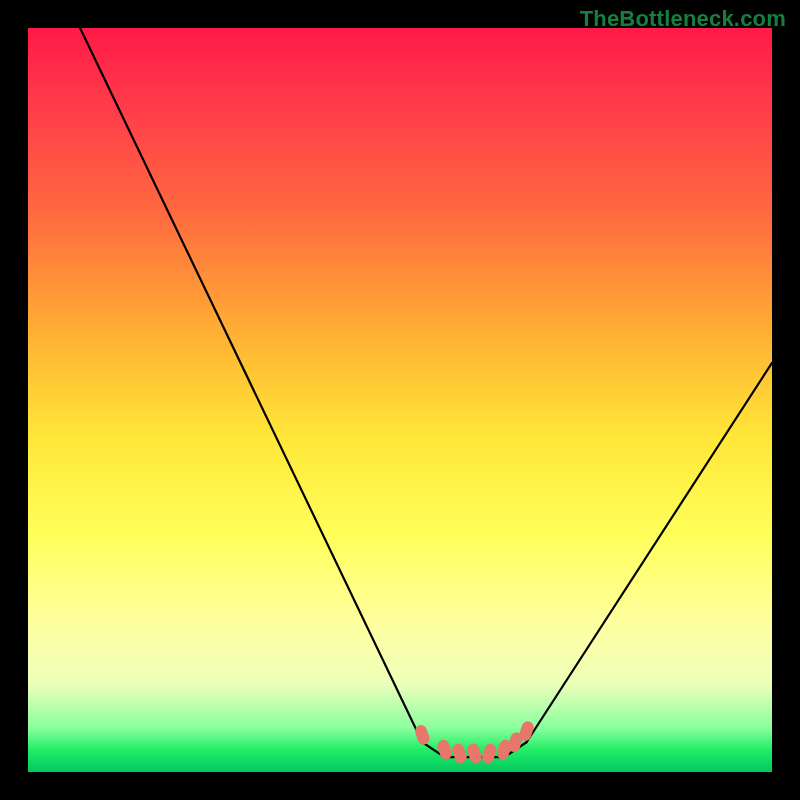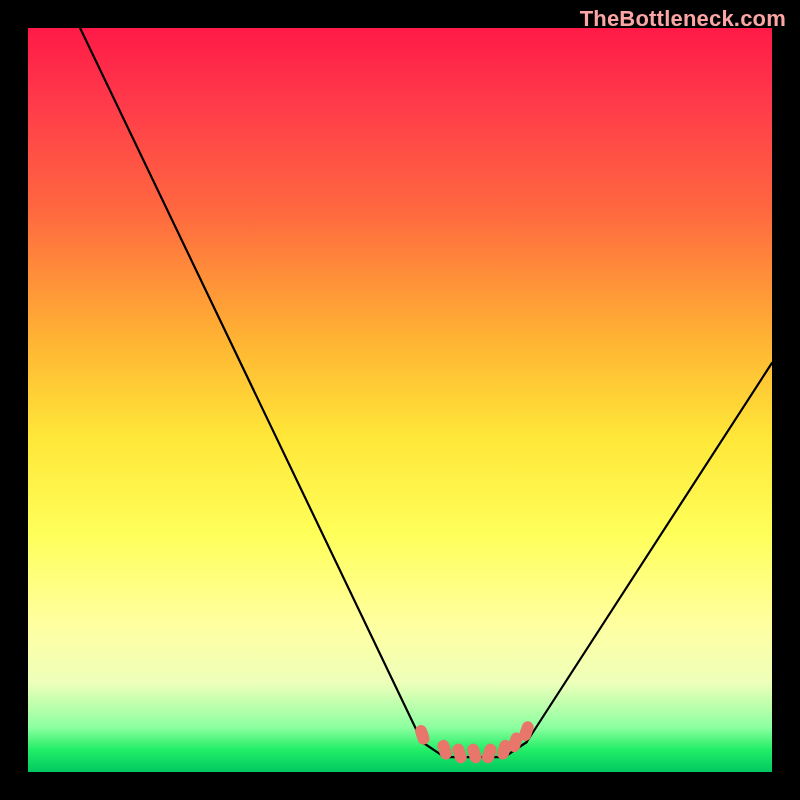--- a/index.html
+++ b/index.html
@@ -30,21 +30,21 @@
       #22ee66 97%,
       #00c860 100%
     );
   }
   .watermark {
     position: absolute;
     top: 6px;
     right: 14px;
     font-size: 22px;
     font-weight: 600;
-    color: #fca5a5;
+    color: #15803d;
     letter-spacing: 0.2px;
   }
   svg.curve {
     position: absolute;
     left: 0;
     top: 0;
     width: 744px;
     height: 744px;
     overflow: visible;
   }

